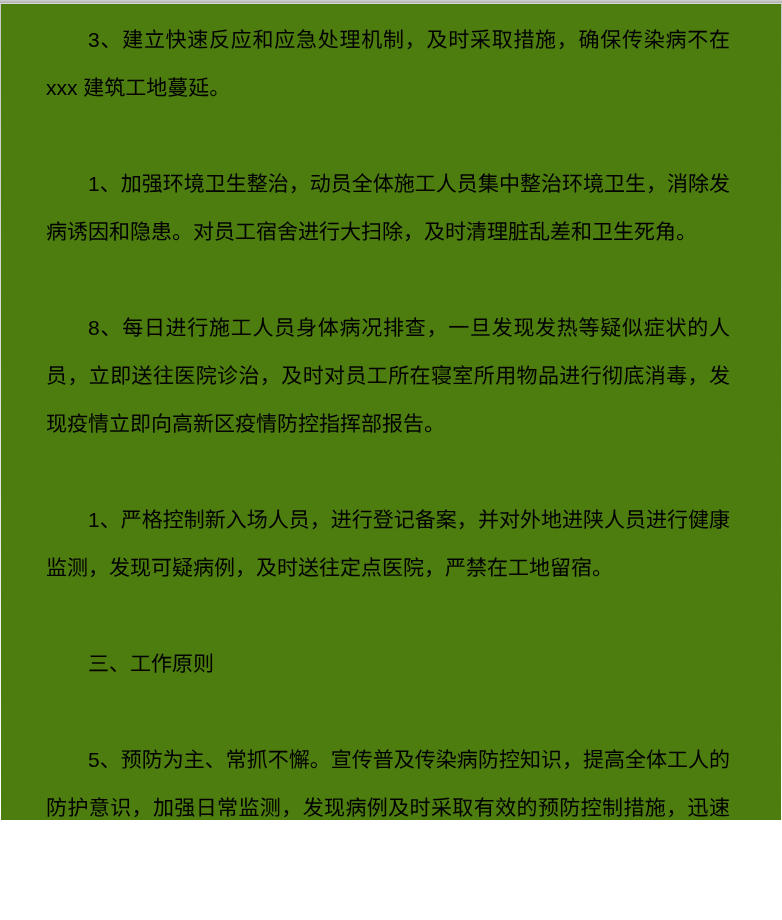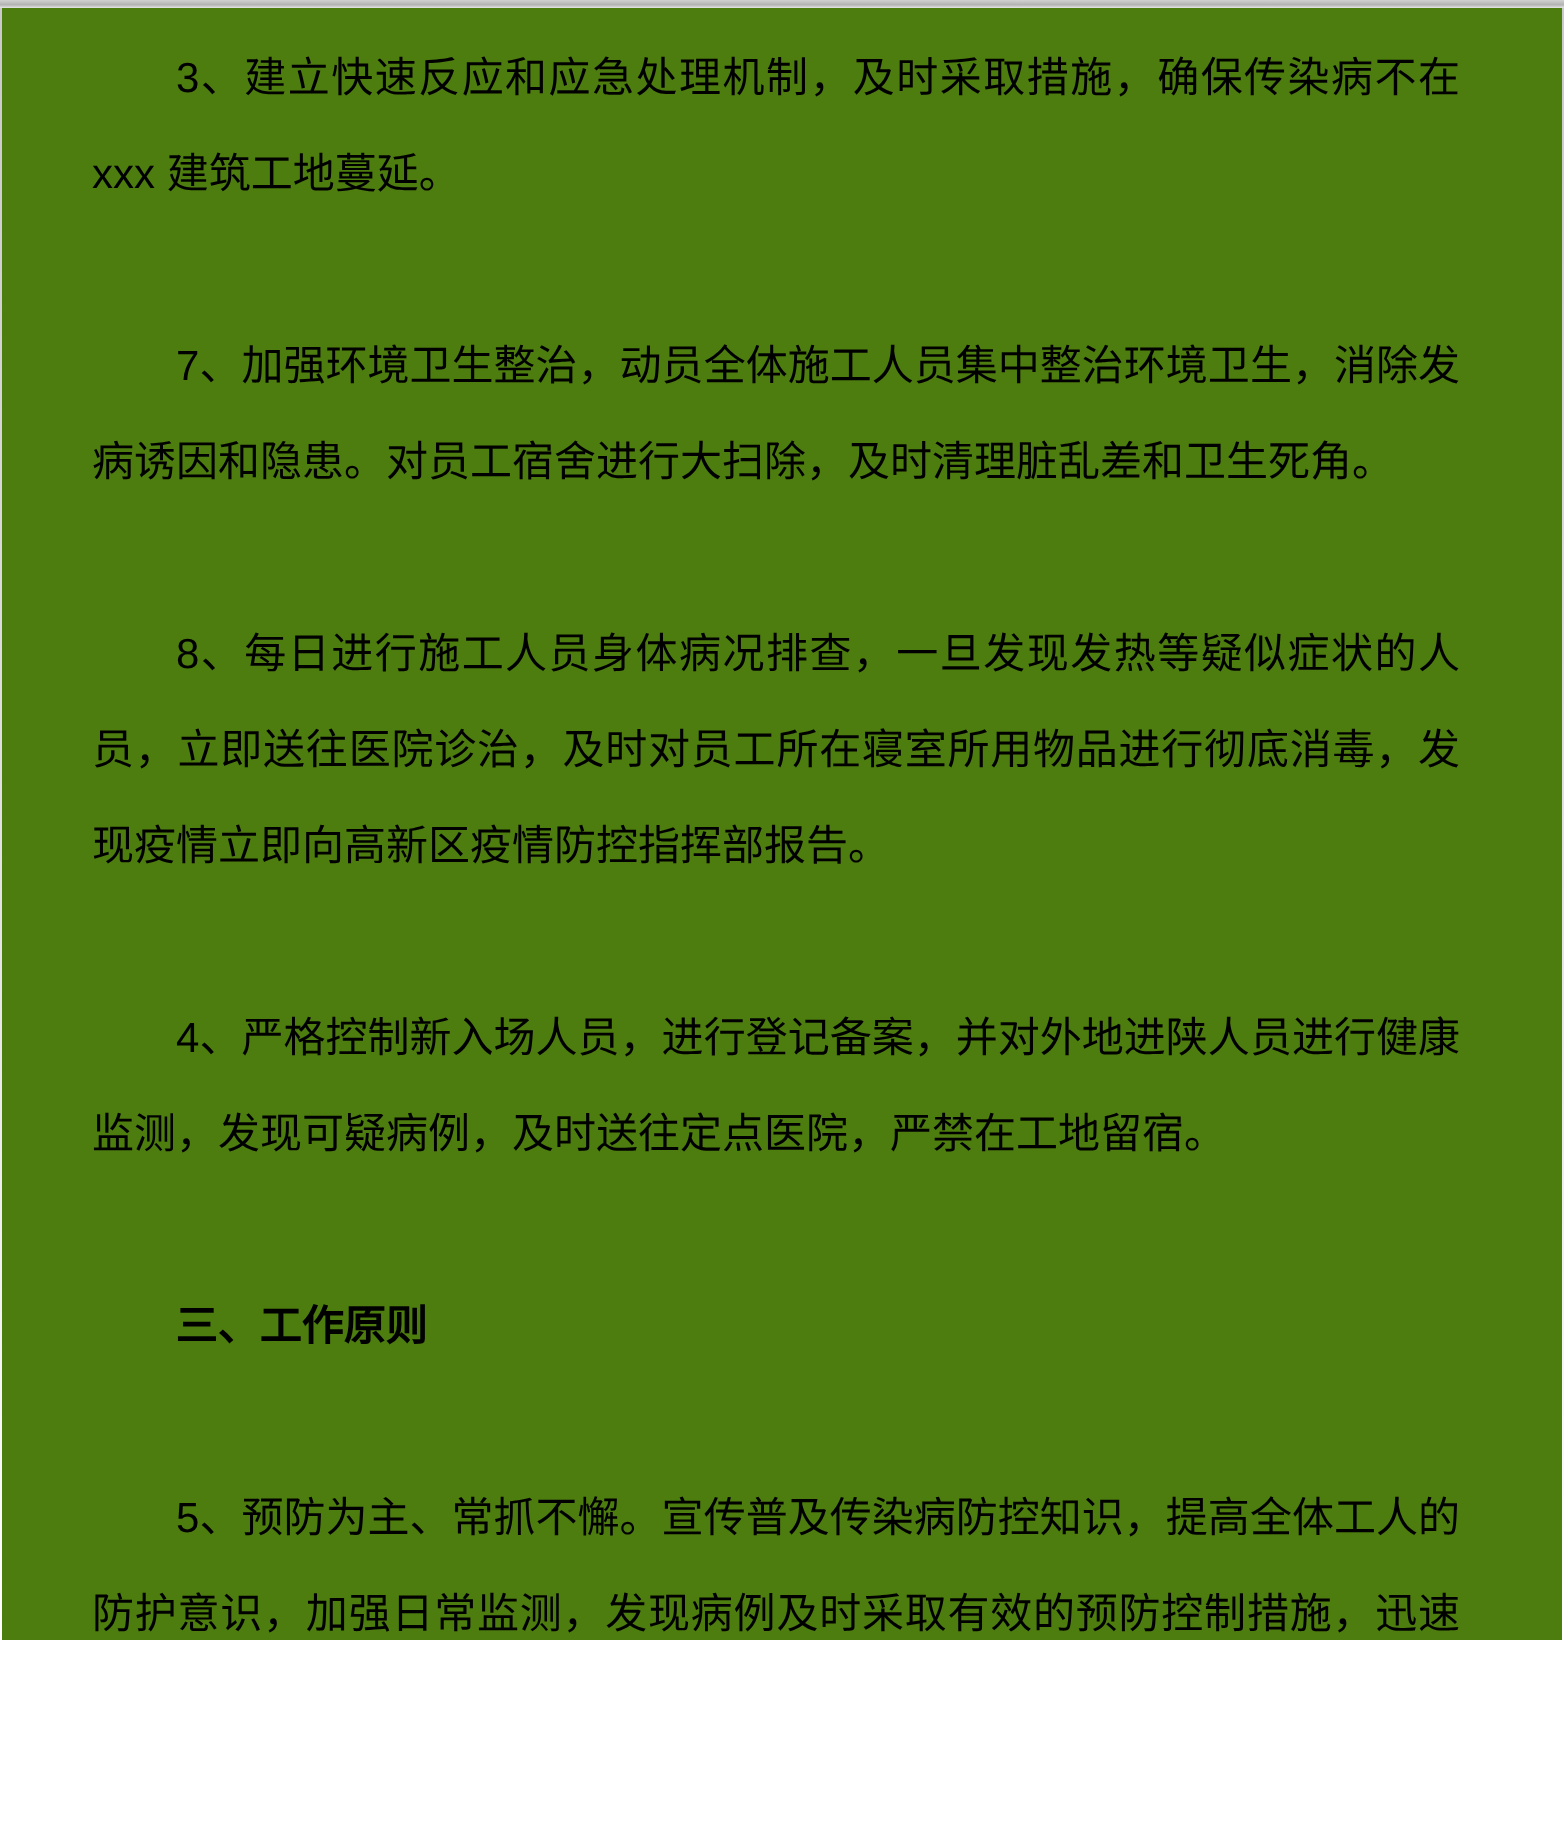--- a/index.html
+++ b/index.html
@@ -52,37 +52,37 @@
     overflow: hidden;
   }
   .content p {
     margin: 0 0 48px 0;
     text-indent: 2em;
     word-break: normal;
     overflow-wrap: break-word;
   }
   .content p.heading {
     
-    font-weight: bold;
+    font-weight: normal;
   }
 </style>
 </head>
 <body>
 
 <div class="page">
   <div class="top-edge"></div>
   <div class="edge-line left"></div>
   <div class="edge-line right"></div>
 
   <div class="content">
     <p>3、建立快速反应和应急处理机制，及时采取措施，确保传染病不在 xxx 建筑工地蔓延。</p>
 
-    <p>7、加强环境卫生整治，动员全体施工人员集中整治环境卫生，消除发病诱因和隐患。对员工宿舍进行大扫除，及时清理脏乱差和卫生死角。</p>
+    <p>1、加强环境卫生整治，动员全体施工人员集中整治环境卫生，消除发病诱因和隐患。对员工宿舍进行大扫除，及时清理脏乱差和卫生死角。</p>
 
     <p>8、每日进行施工人员身体病况排查，一旦发现发热等疑似症状的人员，立即送往医院诊治，及时对员工所在寝室所用物品进行彻底消毒，发现疫情立即向高新区疫情防控指挥部报告。</p>
 
-    <p>4、严格控制新入场人员，进行登记备案，并对外地进陕人员进行健康监测，发现可疑病例，及时送往定点医院，严禁在工地留宿。</p>
+    <p>1、严格控制新入场人员，进行登记备案，并对外地进陕人员进行健康监测，发现可疑病例，及时送往定点医院，严禁在工地留宿。</p>
 
     <p class="heading">三、工作原则</p>
 
     <p>5、预防为主、常抓不懈。宣传普及传染病防控知识，提高全体工人的防护意识，加强日常监测，发现病例及时采取有效的预防控制措施，迅速切断传播途径，控制疫情的传播和蔓延。</p>
   </div>
 </div>
 
 </body></html>

